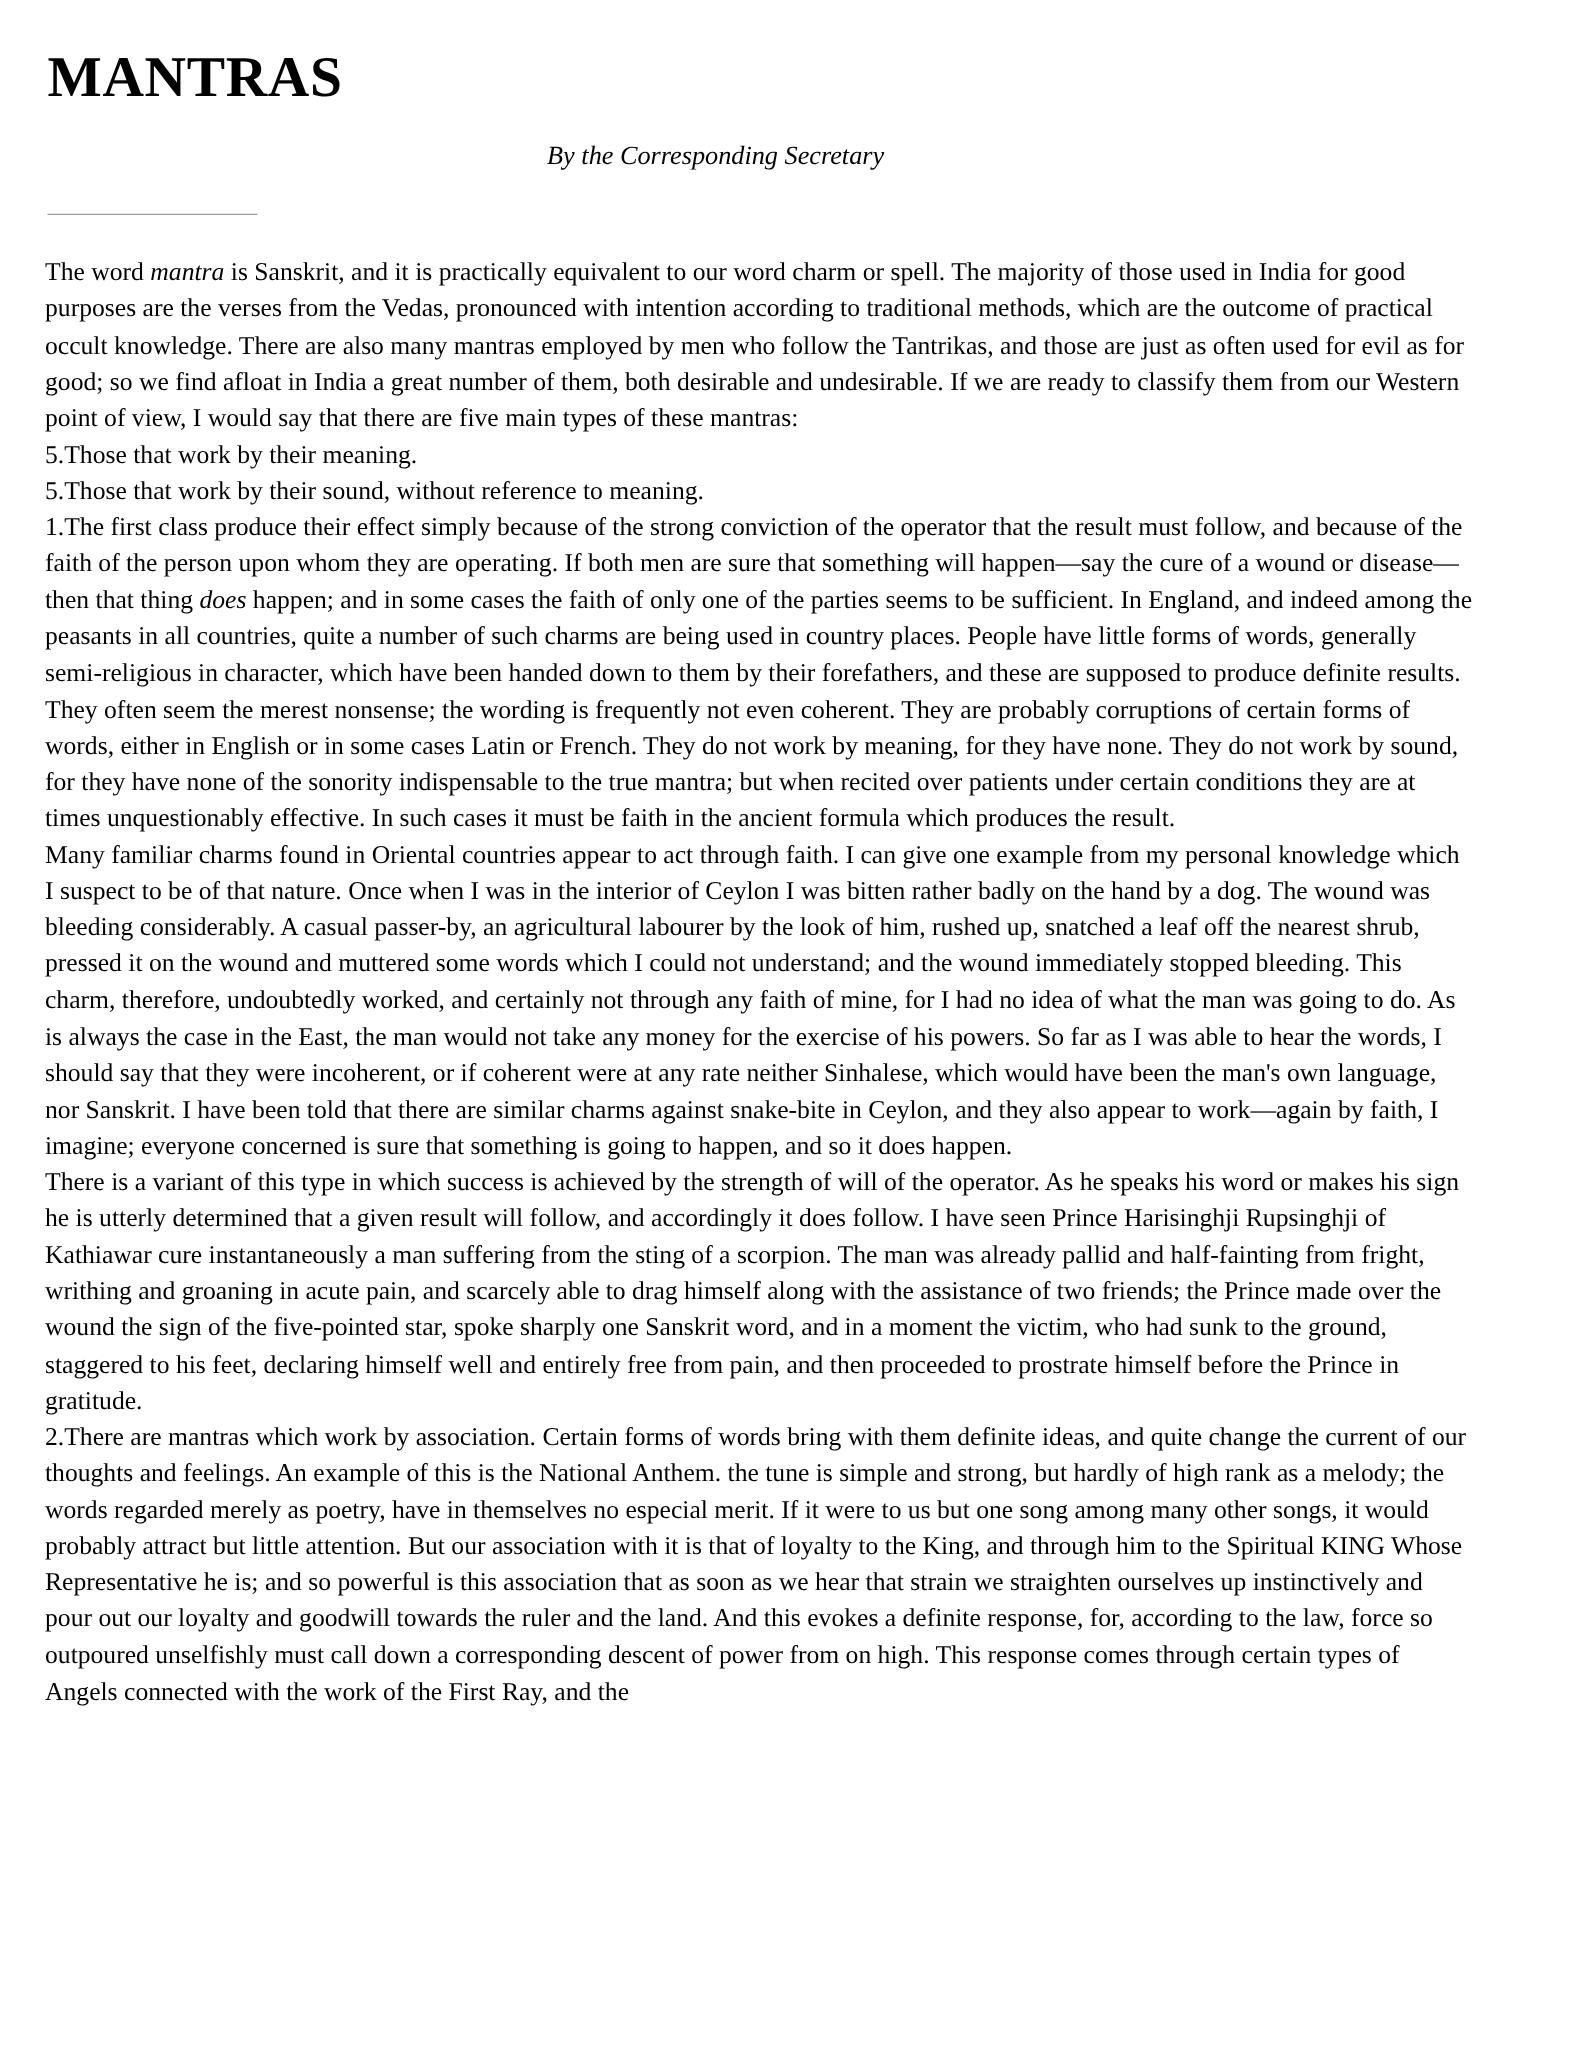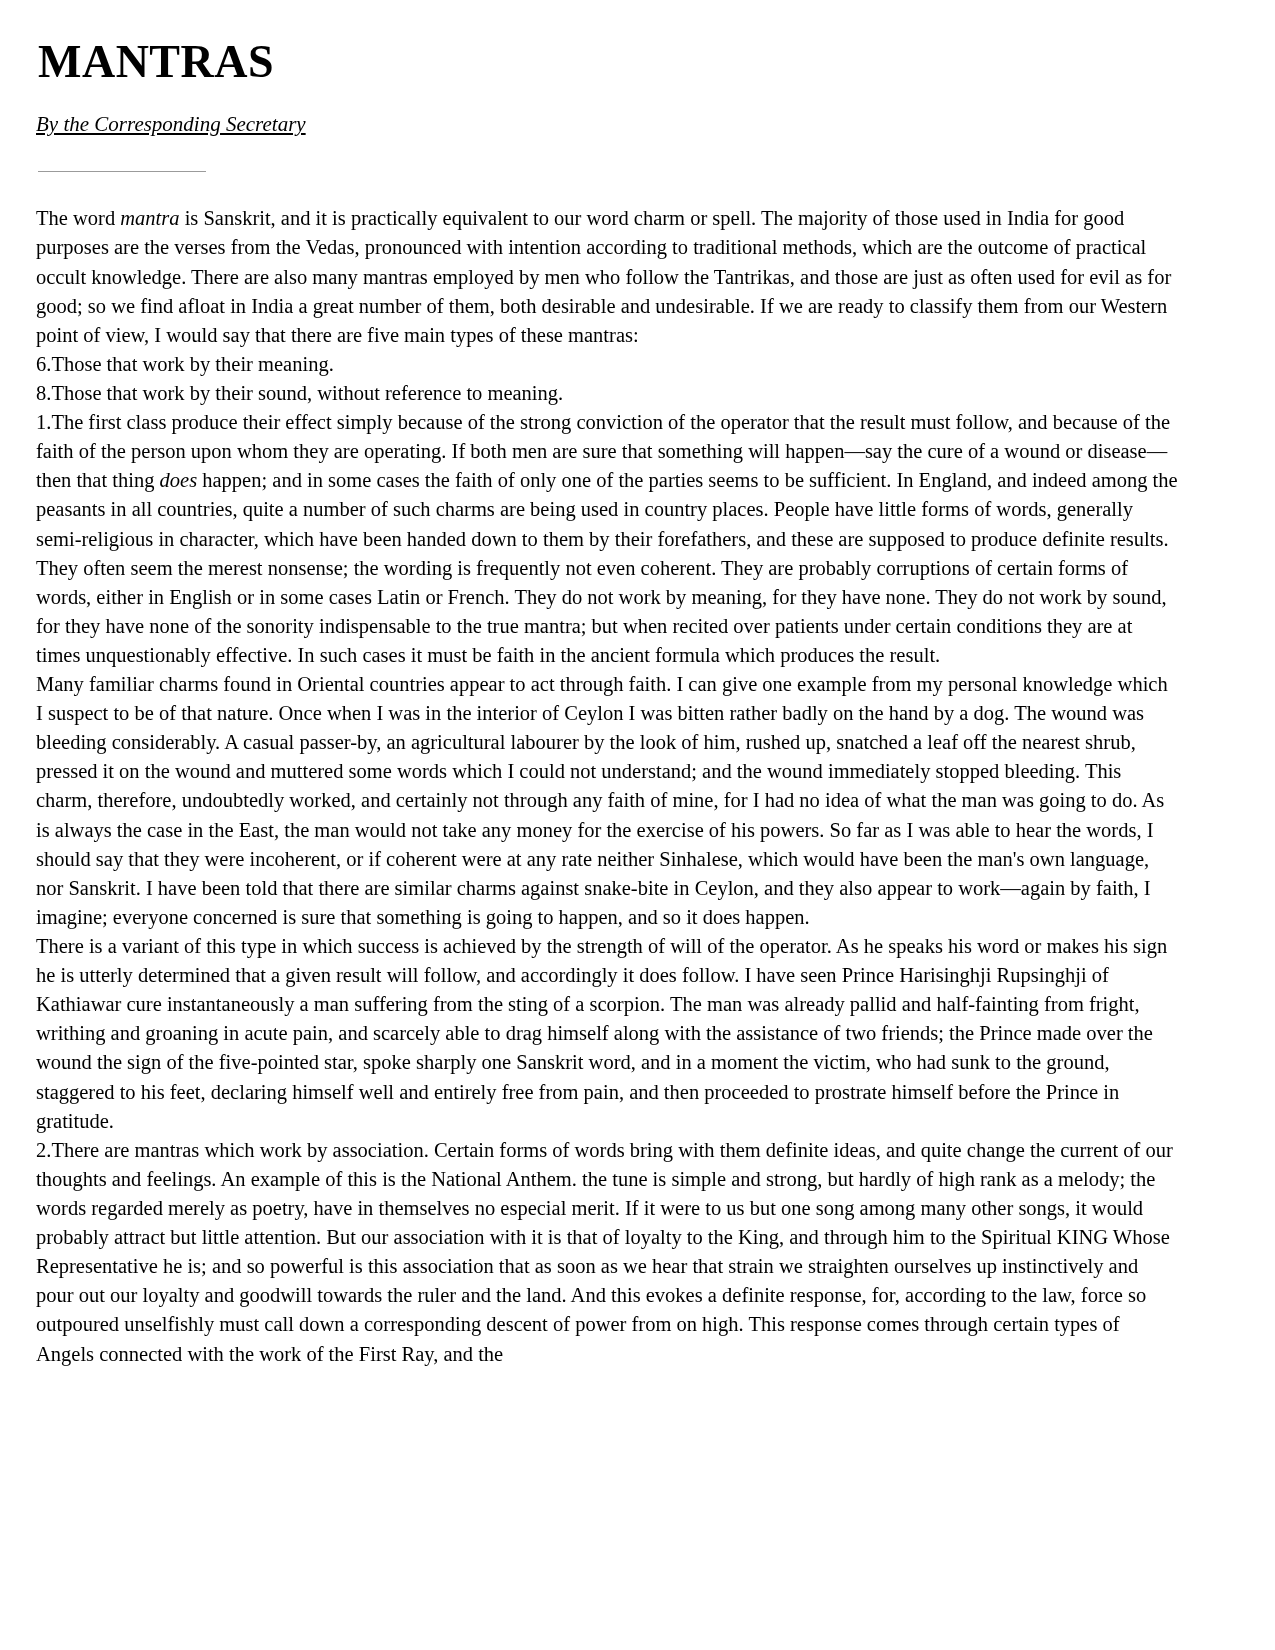--- a/index.html
+++ b/index.html
@@ -23,26 +23,25 @@
   .doc-title {
     font-family: "Liberation Serif", "DejaVu Serif", serif;
     font-weight: bold;
     font-size: 46px;
     line-height: 1.05;
     letter-spacing: 0.5px;
     margin: 0 0 0 2px;
     padding-top: 4px;
   }
   .byline {
-    text-align: left;
+    text-align: center;
     font-style: italic;
     font-size: 21px;
     margin-top: 26px;
     margin-right: 70px;
-    text-decoration: underline;
   }
   .rule {
     width: 168px;
     height: 1px;
     background: #9b9b9b;
     margin: 34px 0 0 2px;
   }
   .body-text {
     margin-top: 32px;
     font-size: 20.5px;
@@ -63,21 +62,21 @@
 <div class="page">
 
   <h1 class="doc-title">MANTRAS</h1>
 
   <div class="byline">By the Corresponding Secretary</div>
 
   <div class="rule"></div>
 
   <div class="body-text">
       <p class="para">The word <em>mantra</em> is Sanskrit, and it is practically equivalent to our word charm or spell. The majority of those used in India for good purposes are the verses from the Vedas, pronounced with intention according to traditional methods, which are the outcome of practical occult knowledge. There are also many mantras employed by men who follow the Tantrikas, and those are just as often used for evil as for good; so we find afloat in India a great number of them, both desirable and undesirable. If we are ready to classify them from our Western point of view, I would say that there are five main types of these mantras:</p>
-      <p class="para">6.Those that work by their meaning.</p>
-      <p class="para">8.Those that work by their sound, without reference to meaning.</p>
+      <p class="para">5.Those that work by their meaning.</p>
+      <p class="para">5.Those that work by their sound, without reference to meaning.</p>
       <p class="para">1.The first class produce their effect simply because of the strong conviction of the operator that the result must follow, and because of the faith of the person upon whom they are operating. If both men are sure that something will happen—say the cure of a wound or disease—then that thing <em>does</em> happen; and in some cases the faith of only one of the parties seems to be sufficient. In England, and indeed among the peasants in all countries, quite a number of such charms are being used in country places. People have little forms of words, generally semi-religious in character, which have been handed down to them by their forefathers, and these are supposed to produce definite results. They often seem the merest nonsense; the wording is frequently not even coherent. They are probably corruptions of certain forms of words, either in English or in some cases Latin or French. They do not work by meaning, for they have none. They do not work by sound, for they have none of the sonority indispensable to the true mantra; but when recited over patients under certain conditions they are at times unquestionably effective. In such cases it must be faith in the ancient formula which produces the result.</p>
       <p class="para">Many familiar charms found in Oriental countries appear to act through faith. I can give one example from my personal knowledge which I suspect to be of that nature. Once when I was in the interior of Ceylon I was bitten rather badly on the hand by a dog. The wound was bleeding considerably. A casual passer-by, an agricultural labourer by the look of him, rushed up, snatched a leaf off the nearest shrub, pressed it on the wound and muttered some words which I could not understand; and the wound immediately stopped bleeding. This charm, therefore, undoubtedly worked, and certainly not through any faith of mine, for I had no idea of what the man was going to do. As is always the case in the East, the man would not take any money for the exercise of his powers. So far as I was able to hear the words, I should say that they were incoherent, or if coherent were at any rate neither Sinhalese, which would have been the man's own language, nor Sanskrit. I have been told that there are similar charms against snake-bite in Ceylon, and they also appear to work—again by faith, I imagine; everyone concerned is sure that something is going to happen, and so it does happen.</p>
       <p class="para">There is a variant of this type in which success is achieved by the strength of will of the operator. As he speaks his word or makes his sign he is utterly determined that a given result will follow, and accordingly it does follow. I have seen Prince Harisinghji Rupsinghji of Kathiawar cure instantaneously a man suffering from the sting of a scorpion. The man was already pallid and half-fainting from fright, writhing and groaning in acute pain, and scarcely able to drag himself along with the assistance of two friends; the Prince made over the wound the sign of the five-pointed star, spoke sharply one Sanskrit word, and in a moment the victim, who had sunk to the ground, staggered to his feet, declaring himself well and entirely free from pain, and then proceeded to prostrate himself before the Prince in gratitude.</p>
       <p class="para">2.There are mantras which work by association. Certain forms of words bring with them definite ideas, and quite change the current of our thoughts and feelings. An example of this is the National Anthem. the tune is simple and strong, but hardly of high rank as a melody; the words regarded merely as poetry, have in themselves no especial merit. If it were to us but one song among many other songs, it would probably attract but little attention. But our association with it is that of loyalty to the King, and through him to the Spiritual KING Whose Representative he is; and so powerful is this association that as soon as we hear that strain we straighten ourselves up instinctively and pour out our loyalty and goodwill towards the ruler and the land. And this evokes a definite response, for, according to the law, force so outpoured unselfishly must call down a corresponding descent of power from on high. This response comes through certain types of Angels connected with the work of the First Ray, and the</p>
     </div>
 
 </div>
 
 </body></html>

